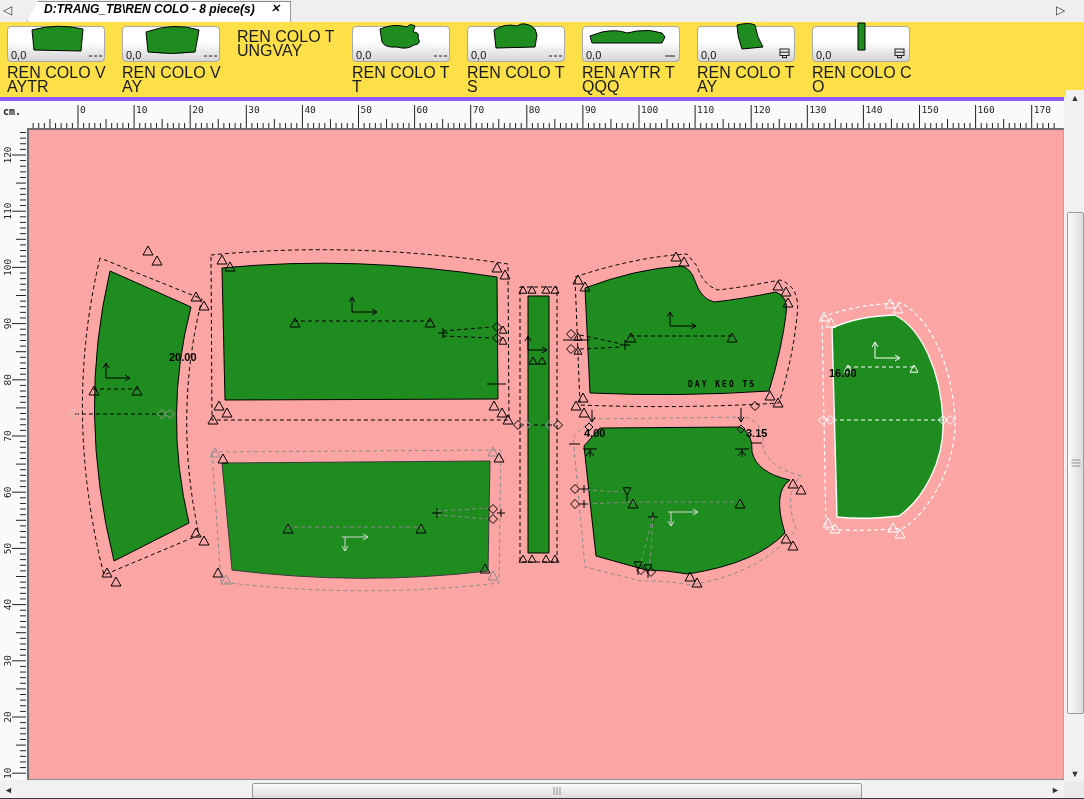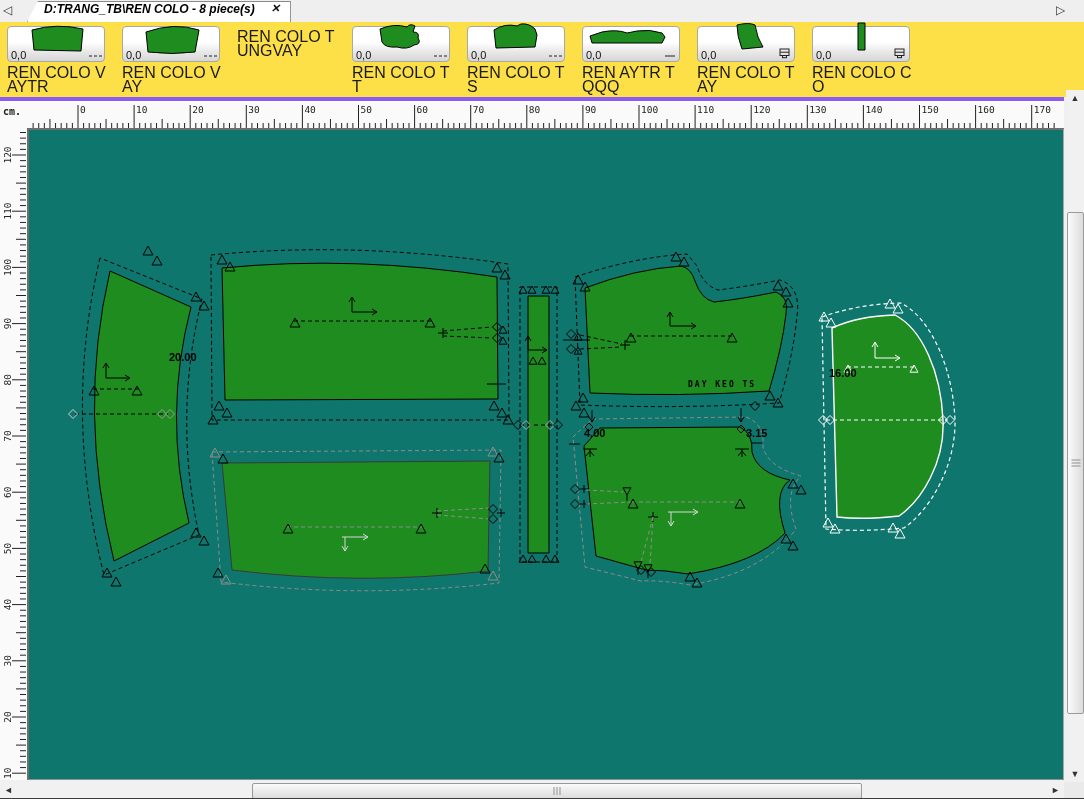--- a/index.html
+++ b/index.html
@@ -23,21 +23,21 @@
   .thumb-val{position:absolute;left:3px;bottom:0px;font-size:11px;color:#111;}
   .thumb-icon{position:absolute;right:2px;bottom:2px;line-height:0;}
   .thumb-label{margin-top:4px;font-size:16px;line-height:14px;color:#1a1a1a;}
   
   .hruler{position:absolute;left:0;top:97px;width:1064px;height:31px;background:#fafafa;
           border-top:4px solid #8b5cf6;}
   .vruler{position:absolute;left:0;top:128px;width:27px;height:652px;background:#fafafa;}
   .ruler-svg{display:block;}
   
   .canvas-viewport{position:absolute;left:27px;top:128px;width:1037px;height:652px;box-sizing:border-box;
-      background:#0f766e;border-top:2px solid #6e6e6e;border-left:2px solid #6e6e6e;
+      background:#fca5a5;border-top:2px solid #6e6e6e;border-left:2px solid #6e6e6e;
       border-right:1px solid #a8a8a8;border-bottom:1px solid #8f8f8f;}
   .canvas-svg{display:block;}
   
   .vscroll{position:absolute;left:1066px;top:90px;width:18px;height:692px;background:#f1f1f1;}
   .hscroll{position:absolute;left:0;top:782px;width:1064px;height:17px;background:#f1f1f1;}
   .corner{position:absolute;left:1064px;top:782px;width:20px;height:17px;background:#eaeaea;}
   .sb-arrow{position:absolute;font-size:9px;color:#333;text-align:center;width:18px;height:16px;line-height:16px;}
   .sb-arrow.h{width:17px;height:17px;line-height:17px;}
   .vthumb{position:absolute;left:1px;top:122px;width:15px;height:500px;border:1px solid #9a9a9a;
           border-radius:2px;background:linear-gradient(90deg,#fbfbfb,#dcdcdc);}

